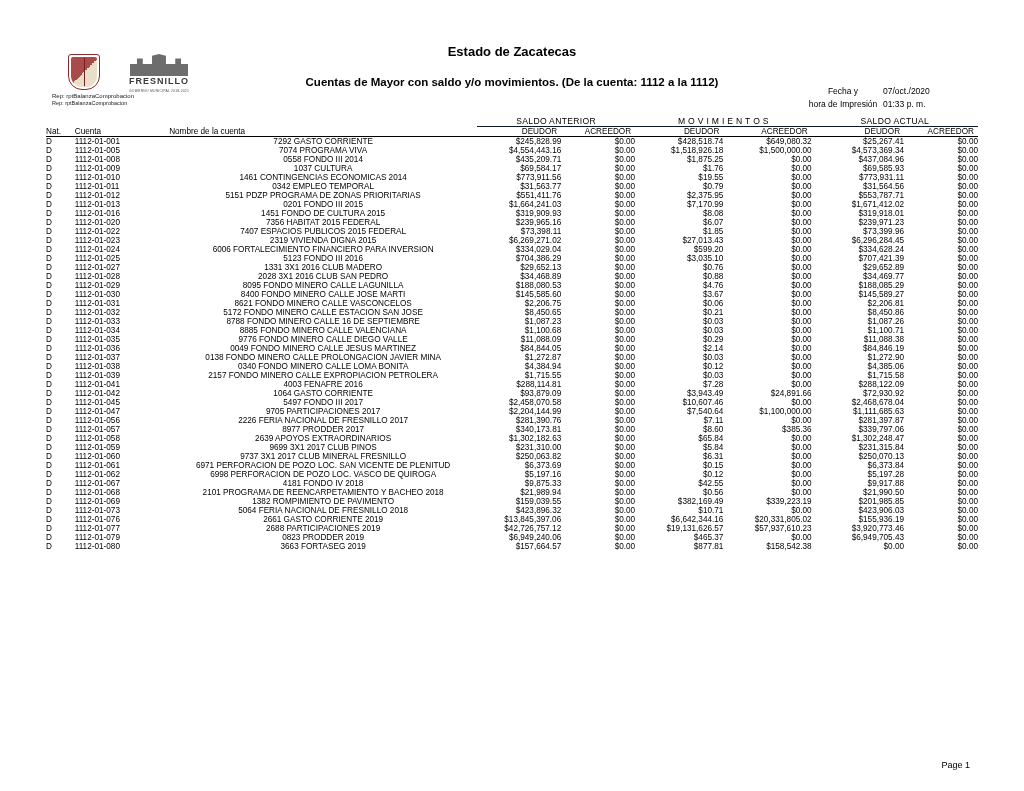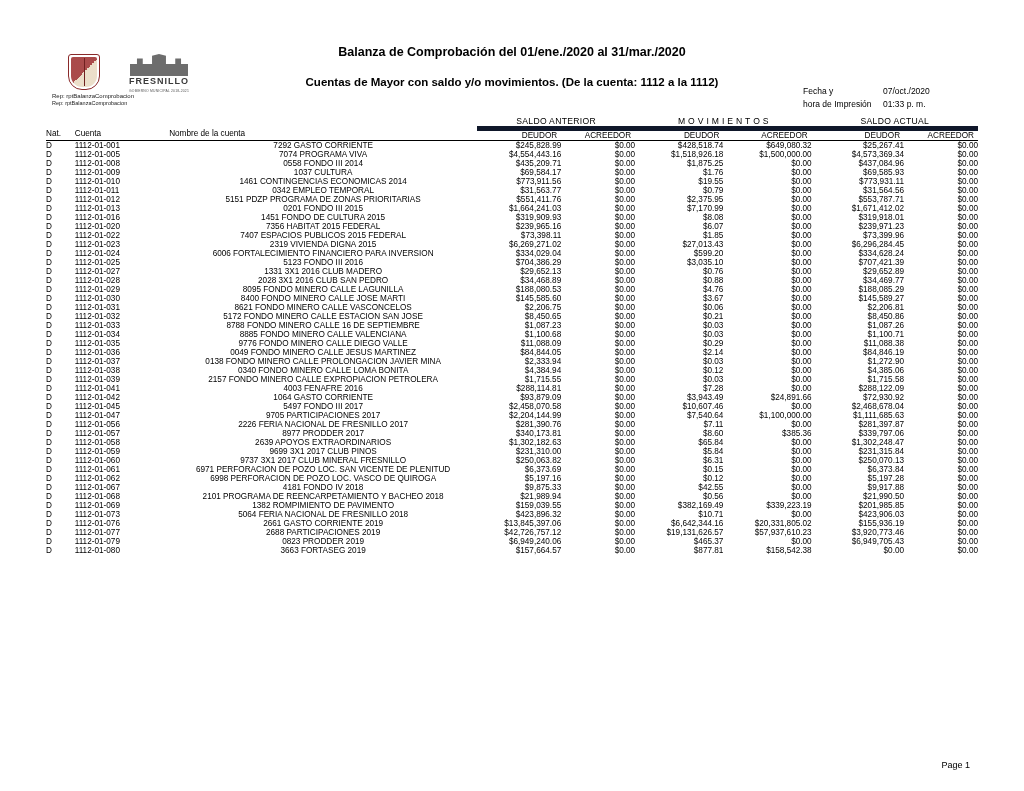--- a/index.html
+++ b/index.html
@@ -121,42 +121,42 @@
   .rep .r2 { font-size: 5.5px; }
   .datebox {
     position: absolute;
     right: 0;
     top: 55px;
     width: 175px;
     font-size: 8.5px;
     line-height: 13px;
   }
   .datebox .row { display: flex; }
-  .datebox .lbl { width: 80px; }
+  .datebox .lbl { width: 80px; text-align: center; }
   .datebox .val { flex: 1; }
 
   
   table.main {
     width: 100%;
     border-collapse: collapse;
     font-size: 8.2px;
     table-layout: fixed;
   }
   table.main td, table.main th {
     padding: 0;
     vertical-align: top;
     font-weight: normal;
   }
   .grp-row th {
     font-size: 8.6px;
     font-weight: bold;
     text-align: center;
     letter-spacing: .3px;
     padding-bottom: 1px;
-    border-bottom: 5px solid #0f172a;
+    border-bottom: 1px solid #0f172a;
   }
   .grp-row th.blank { border-bottom: none; }
   .sub-row th {
     font-size: 8.2px;
     font-weight: bold;
     padding-top: 1px;
     padding-bottom: 2px;
   }
   .sub-row th.l { text-align: left; }
   .sub-row th.r { text-align: right; padding-right: 4px; }
@@ -193,21 +193,21 @@
       <div class="logos">
         <div class="shield"></div>
         <div class="emblem">
           <div class="bldg"></div>
           <div class="word">FRESNILLO</div>
           <div class="sub">GOBIERNO MUNICIPAL 2018-2021</div>
         </div>
       </div>
 
       <div class="titleblock">
-        <div class="t3">Balanza de Comprobación del 01/ene./2020 al 31/mar./2020</div>
+        <div class="t2">Estado de Zacatecas</div>
         <div class="t4">Cuentas de Mayor con saldo y/o movimientos. (De la cuenta: 1112 a la 1112)</div>
       </div>
 
       <div class="rep">
         <div class="r1">Rep: rptBalanzaComprobacion</div>
         <div class="r2">Rep: rptBalanzaComprobacion</div>
       </div>
 
       <div class="datebox">
         <div class="row">
@@ -519,21 +519,21 @@
             <td class="num">$0.00</td>
             <td class="num">$2.14</td>
             <td class="num">$0.00</td>
             <td class="num">$84,846.19</td>
             <td class="num">$0.00</td>
           </tr>
           <tr>
             <td class="nat">D</td>
             <td class="cta">1112-01-037</td>
             <td class="nom">0138 FONDO MINERO CALLE PROLONGACION JAVIER MINA</td>
-            <td class="num">$2,333.94</td>
+            <td class="num">$1,272.87</td>
             <td class="num">$0.00</td>
             <td class="num">$0.03</td>
             <td class="num">$0.00</td>
             <td class="num">$1,272.90</td>
             <td class="num">$0.00</td>
           </tr>
           <tr>
             <td class="nat">D</td>
             <td class="cta">1112-01-038</td>
             <td class="nom">0340 FONDO MINERO CALLE LOMA BONITA</td>

